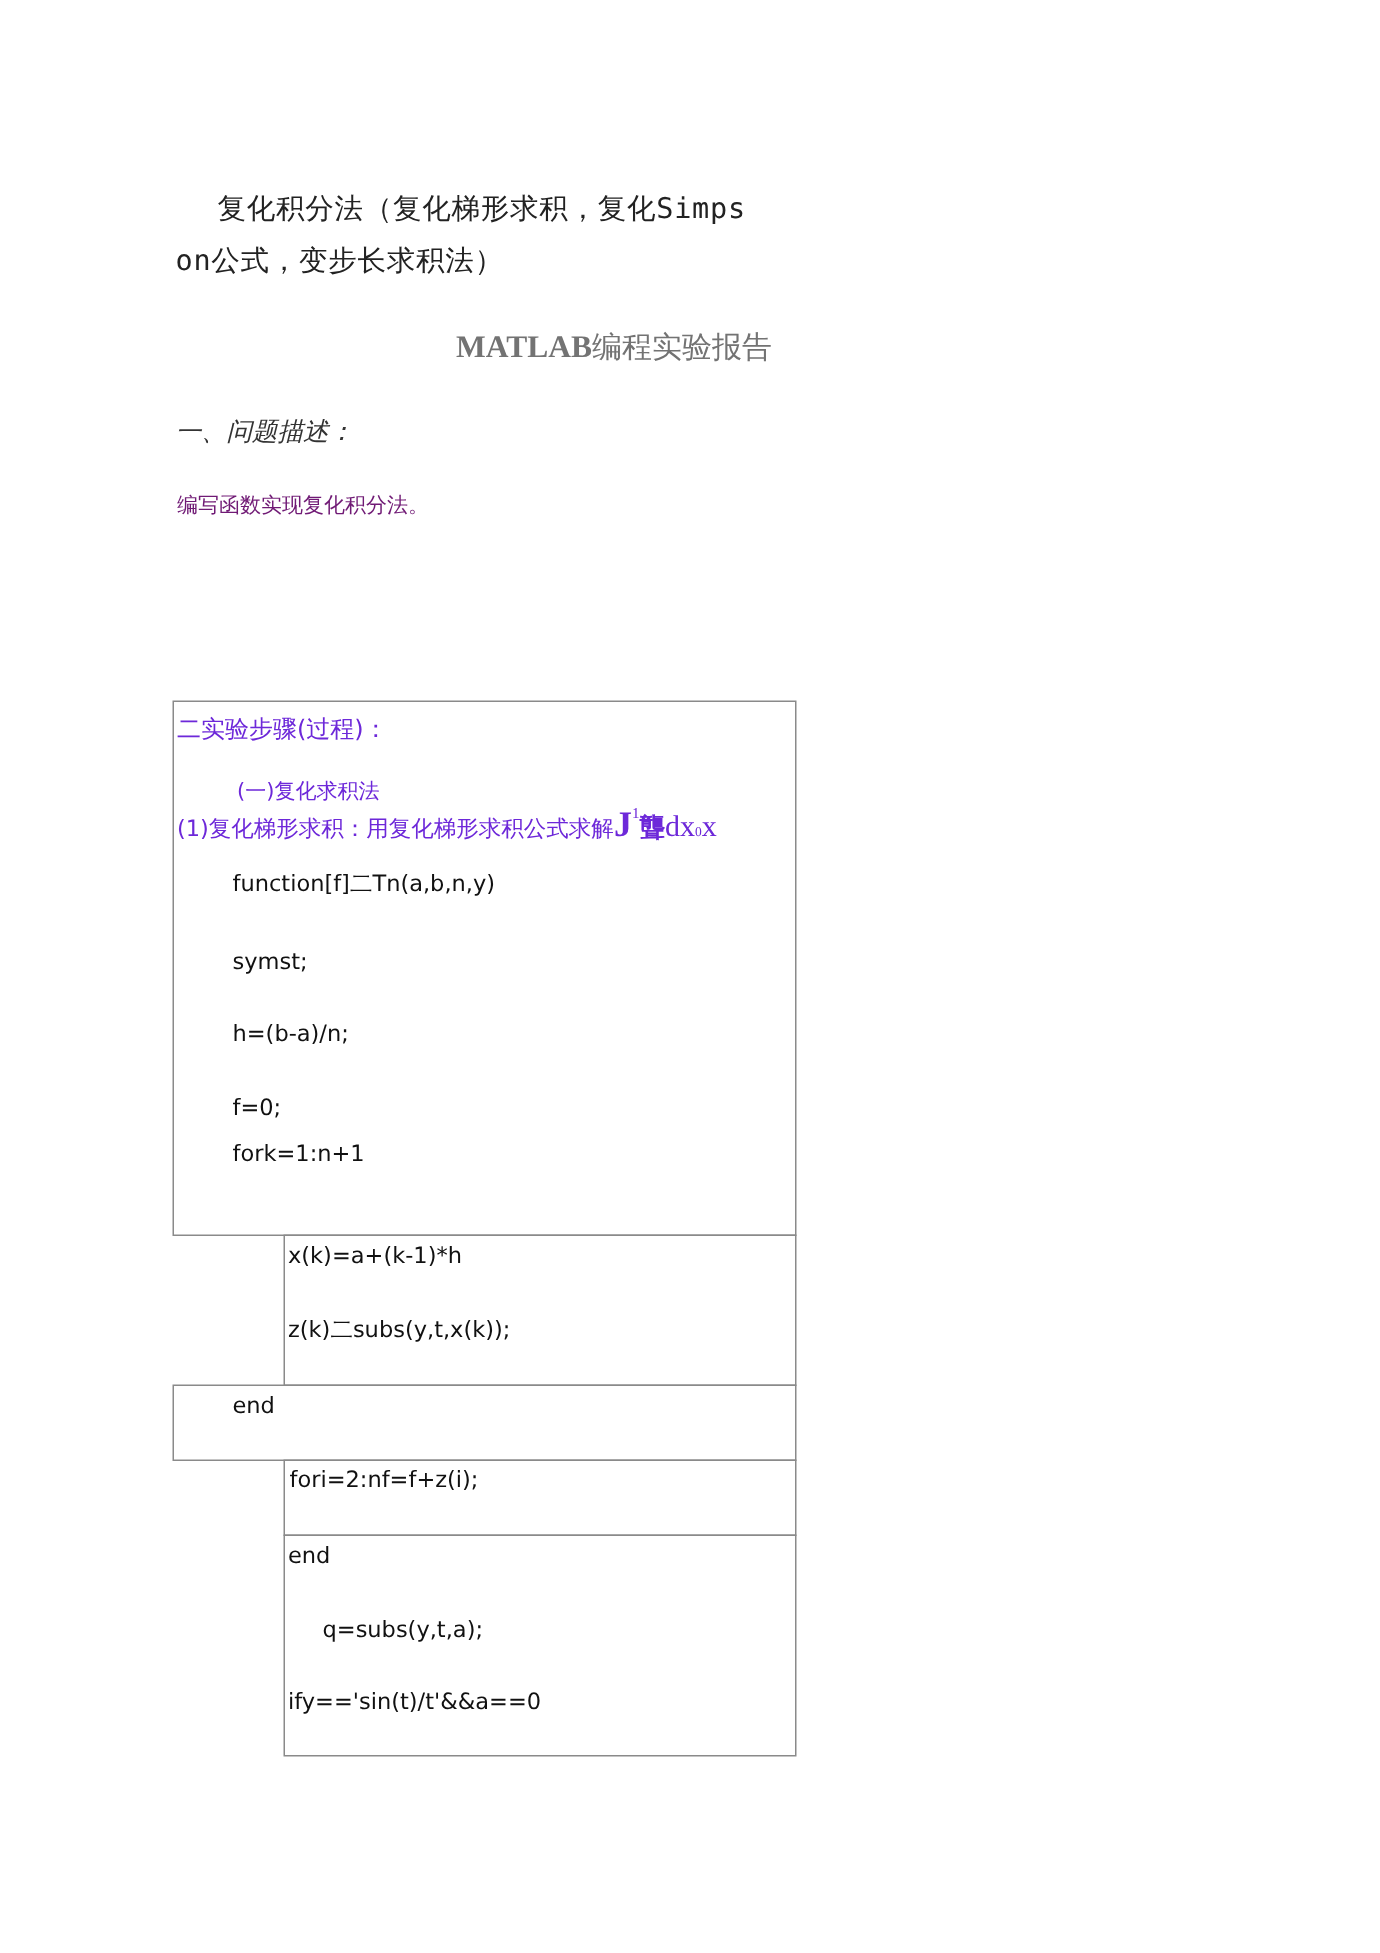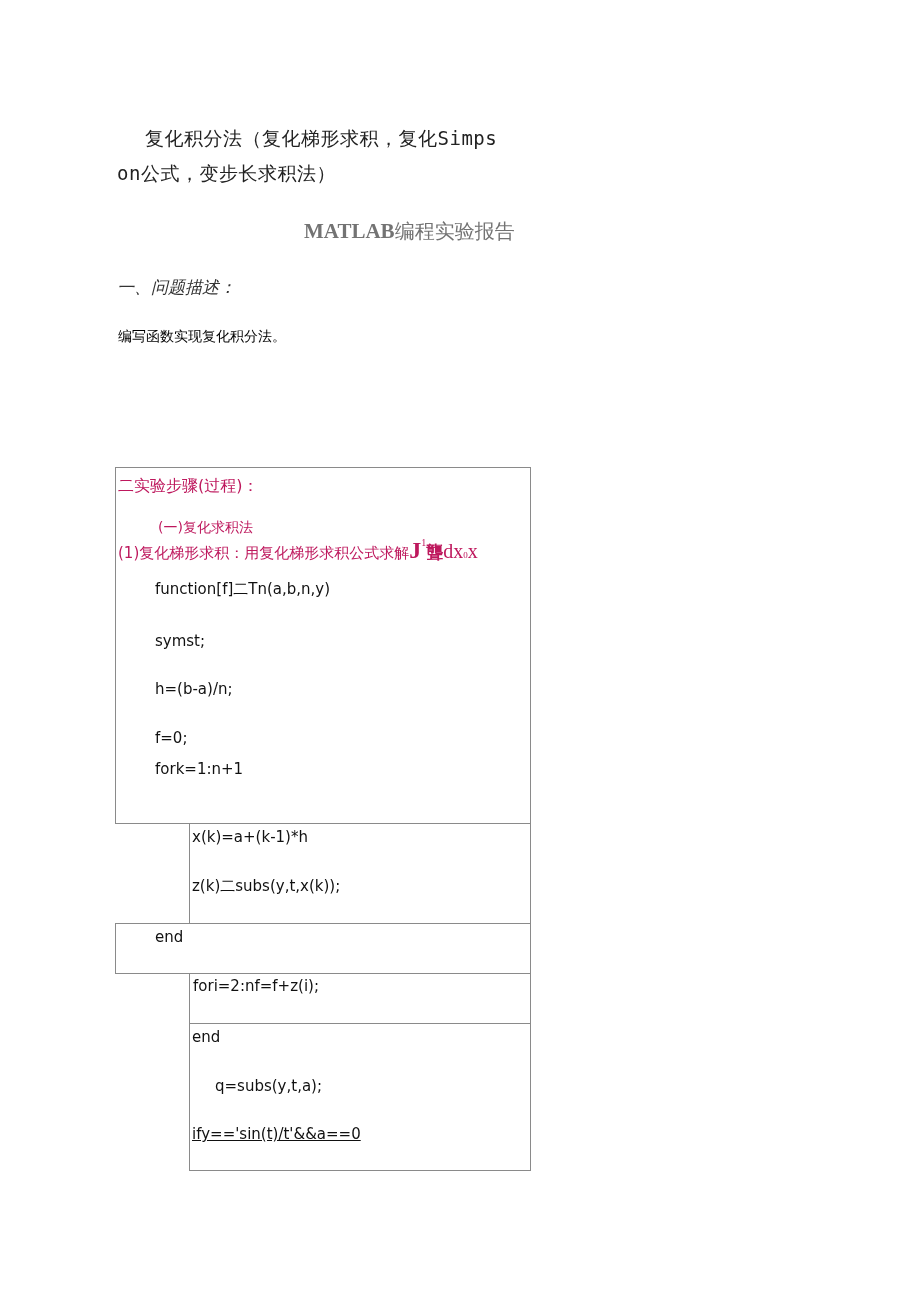--- a/index.html
+++ b/index.html
@@ -2,24 +2,24 @@
 <html><head>
 <meta charset="utf-8">
 <style>
   html, body { margin:0; padding:0; background:#ffffff; }
   body { width:920px; height:1302px; position:relative; overflow:hidden; color:#1a1a1a; }
   .abs { position:absolute; white-space:nowrap; }
   .title-line { font-family:"DejaVu Sans Mono","Liberation Mono",monospace; font-size:19px; color:#222; letter-spacing:0.5px; }
   .subtitle { font-family:"Liberation Serif",serif; font-size:21px; font-weight:bold; color:#737373; }
   .subtitle .cjk { font-family:"DejaVu Sans",sans-serif; font-weight:normal; font-size:20px; }
   .heading { font-family:"DejaVu Sans",sans-serif; font-size:17px; color:#333; }
-  .desc { font-family:Liberation Mono, monospace; font-size:14px; color:#000000; }
+  .desc { font-family:Liberation Mono, monospace; font-size:14px; color:#701a75; }
   .box { position:absolute; border:1px solid #8a8a8a; box-sizing:border-box; }
   .code { font-family:"DejaVu Sans","Liberation Sans",sans-serif; font-size:15px; color:#111; position:absolute; white-space:nowrap; }
-  .cjk-text { font-family:"DejaVu Sans",sans-serif; font-size:15px; color:#be185d; position:absolute; white-space:nowrap; }
+  .cjk-text { font-family:"DejaVu Sans",sans-serif; font-size:15px; color:#6d28d9; position:absolute; white-space:nowrap; }
   .formula-J { font-family:"Liberation Serif",serif; font-weight:bold; font-size:24px; }
   .formula-sup { font-family:"Liberation Serif",serif; font-size:10px; vertical-align:top; }
   .formula-x { font-family:"Liberation Serif",serif; font-size:20px; }
   .formula-sub { font-family:"Liberation Serif",serif; font-size:9px; }
   .formula-kanji { font-family:"DejaVu Sans",sans-serif; font-weight:bold; font-size:17px; }
 </style>
 </head>
 <body>
 
 <div class="abs title-line" style="left:145px; top:126px;">复化积分法（复化梯形求积，复化Simps</div>
@@ -52,13 +52,13 @@
 
 <div class="code" style="left:192px; top:828px;">x(k)=a+(k-1)*h</div>
 <div class="code" style="left:192px; top:877px;">z(k)二subs(y,t,x(k));</div>
 
 <div class="code" style="left:155px; top:928px;">end</div>
 
 <div class="code" style="left:193px; top:977px;">fori=2:nf=f+z(i);</div>
 
 <div class="code" style="left:192px; top:1028px;">end</div>
 <div class="code" style="left:192px; top:1077px;margin-left:23px;">q=subs(y,t,a);</div>
-<div class="code" style="left:192px; top:1125px;text-decoration:underline;">ify=='sin(t)/t'&amp;&amp;a==0</div>
+<div class="code" style="left:192px; top:1125px;">ify=='sin(t)/t'&amp;&amp;a==0</div>
 
 </body></html>

